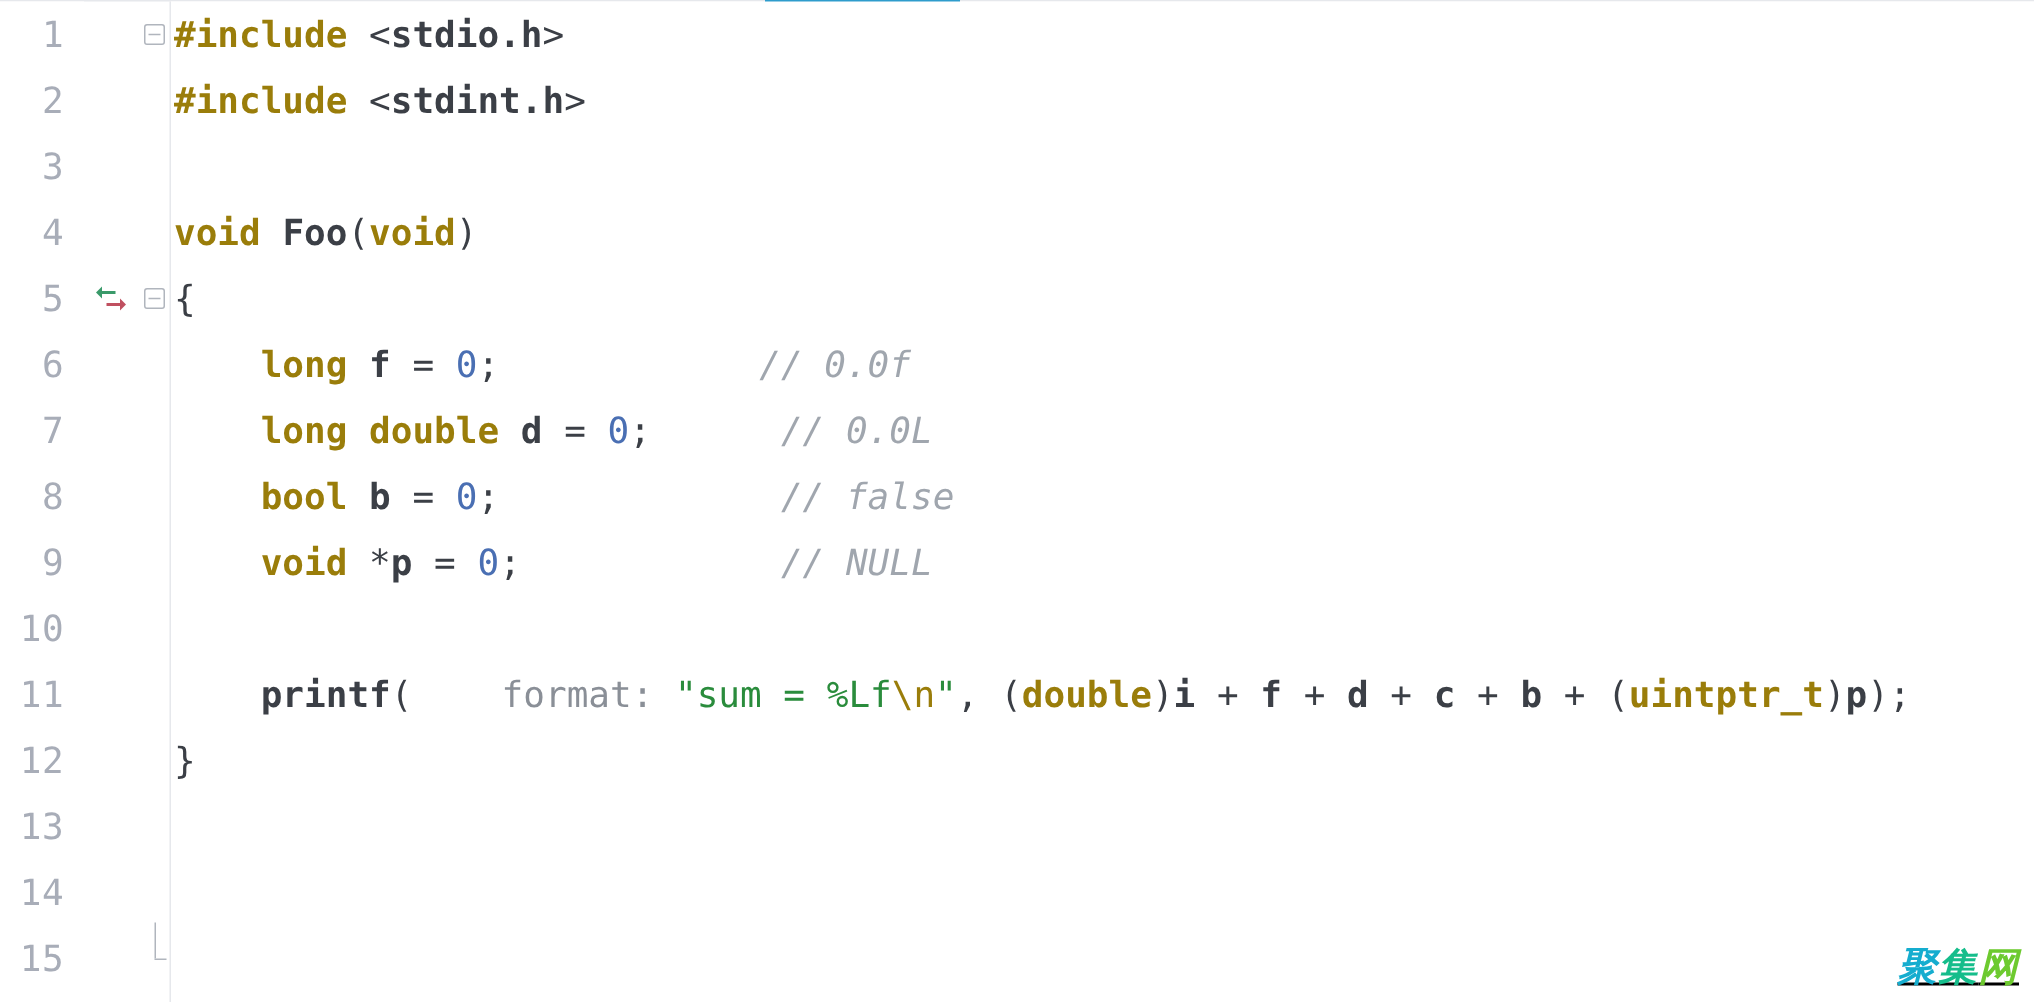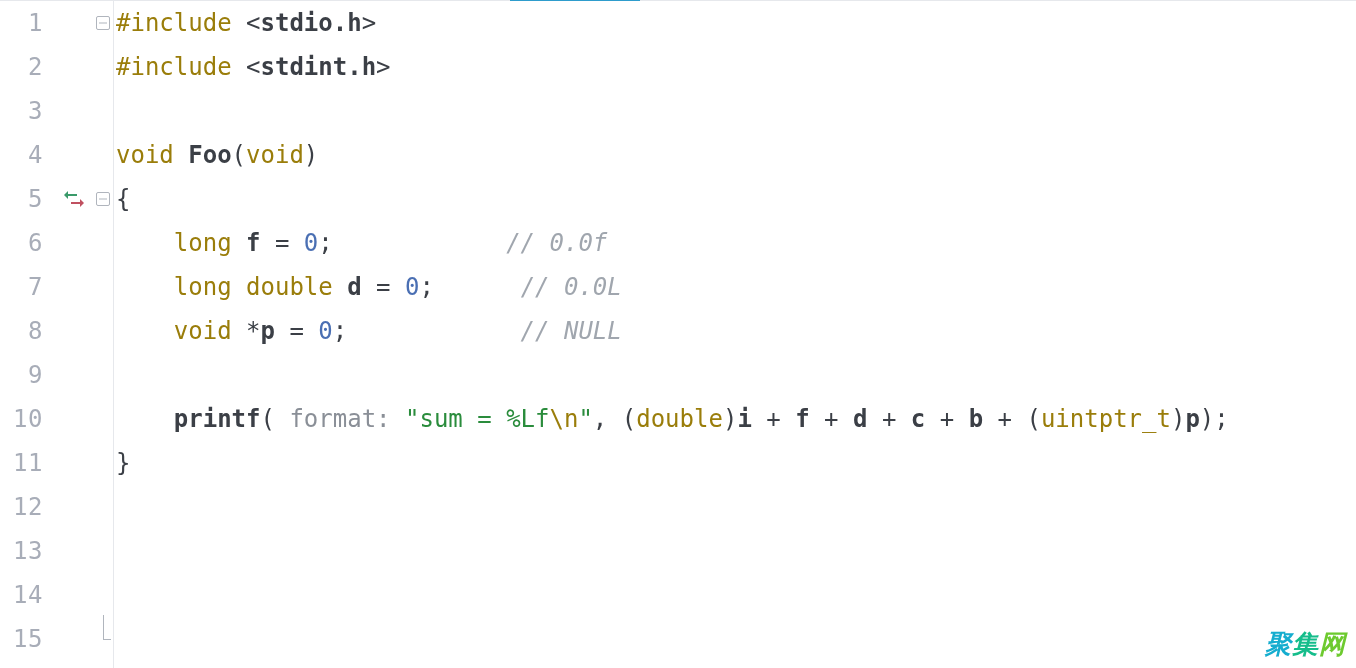--- a/index.html
+++ b/index.html
@@ -132,27 +132,27 @@
     border-left: 1px solid var(--fold);
   }
   .fold-end::after {
     content: "";
     position: absolute;
     left: 50%;
     right: -2px;
     top: 50%;
     border-top: 1px solid var(--fold);
   }
-  .kw   { color: var(--keyword); font-weight: 400; text-align: right; }
+  .kw   { color: var(--keyword); font-weight: 700; text-align: right; }
   .num  { color: var(--number); }
   .str  { color: var(--string); }
   .cmt  { color: var(--comment); font-style: italic; }
   .punct{ color: var(--punct); }
   .ident{ color: var(--ident); font-weight: 700; text-align: right; }
-  .hint { color: var(--param-hint); font-style: normal; font-weight: 400; }
+  .hint { color: var(--param-hint); font-style: normal; font-weight: 400; margin-left: 45px; }
   .escape { color: var(--keyword); }
 
   .swap-icon {
     display: inline-block;
     position: relative;
     width: 20px;
     height: 20px;
   }
   .swap-icon .arrow-l {
     position: absolute;
@@ -200,20 +200,21 @@
   .watermark {
     position: absolute;
     right: 10px;
     bottom: 6px;
     font-family: "PingFang SC", "Microsoft YaHei", sans-serif;
     font-size: 26px;
     font-weight: 700;
     font-style: italic;
     letter-spacing: 1px;
     pointer-events: none;
+    text-decoration: underline;
   }
   .watermark .c1 { color: #15adcf; }
   .watermark .c2 { color: #15bd8b; }
   .watermark .c3 { color: #6dca2f; }
 </style>
 </head>
 <body>
 
 <div class="tab-accent"></div>
 
@@ -285,20 +286,21 @@
     </div>
 
   <div class="code-col" id="code">
       <div class="line"><span class="kw">#include</span><span> </span><span class="punct">&lt;</span><span class="ident">stdio.h</span><span class="punct">&gt;</span></div>
       <div class="line"><span class="kw">#include</span><span> </span><span class="punct">&lt;</span><span class="ident">stdint.h</span><span class="punct">&gt;</span></div>
       <div class="line"><span></span></div>
       <div class="line"><span class="kw">void</span><span> </span><span class="ident">Foo</span><span class="punct">(</span><span class="kw">void</span><span class="punct">)</span></div>
       <div class="line"><span class="punct">{</span></div>
       <div class="line"><span>    </span><span class="kw">long</span><span> </span><span class="ident">f</span><span> </span><span class="punct">=</span><span> </span><span class="num">0</span><span class="punct">;</span><span>            </span><span class="cmt">// 0.0f</span></div>
       <div class="line"><span>    </span><span class="kw">long</span><span> </span><span class="kw">double</span><span> </span><span class="ident">d</span><span> </span><span class="punct">=</span><span> </span><span class="num">0</span><span class="punct">;</span><span>      </span><span class="cmt">// 0.0L</span></div>
+      <div class="line"><span>    </span><span class="kw">bool</span><span> </span><span class="ident">b</span><span> </span><span class="punct">=</span><span> </span><span class="num">0</span><span class="punct">;</span><span>             </span><span class="cmt">// false</span></div>
       <div class="line"><span>    </span><span class="kw">void</span><span> </span><span class="punct">*</span><span class="ident">p</span><span> </span><span class="punct">=</span><span> </span><span class="num">0</span><span class="punct">;</span><span>            </span><span class="cmt">// NULL</span></div>
       <div class="line"><span></span></div>
       <div class="line"><span>    </span><span class="ident">printf</span><span class="punct">( </span><span class="hint">format: </span><span class="str">"sum = %Lf</span><span class="escape">\n</span><span class="str">"</span><span class="punct">, (</span><span class="kw">double</span><span class="punct">)</span><span class="ident">i</span><span> </span><span class="punct">+</span><span> </span><span class="ident">f</span><span> </span><span class="punct">+</span><span> </span><span class="ident">d</span><span> </span><span class="punct">+</span><span> </span><span class="ident">c</span><span> </span><span class="punct">+</span><span> </span><span class="ident">b</span><span> </span><span class="punct">+</span><span> </span><span class="punct">(</span><span class="kw">uintptr_t</span><span class="punct">)</span><span class="ident">p</span><span class="punct">);</span></div>
       <div class="line"><span class="punct">}</span></div>
     </div>
 
 </div>
 
 <div class="watermark">
   <span class="c1">聚</span><span class="c2">集</span><span class="c3">网</span>

